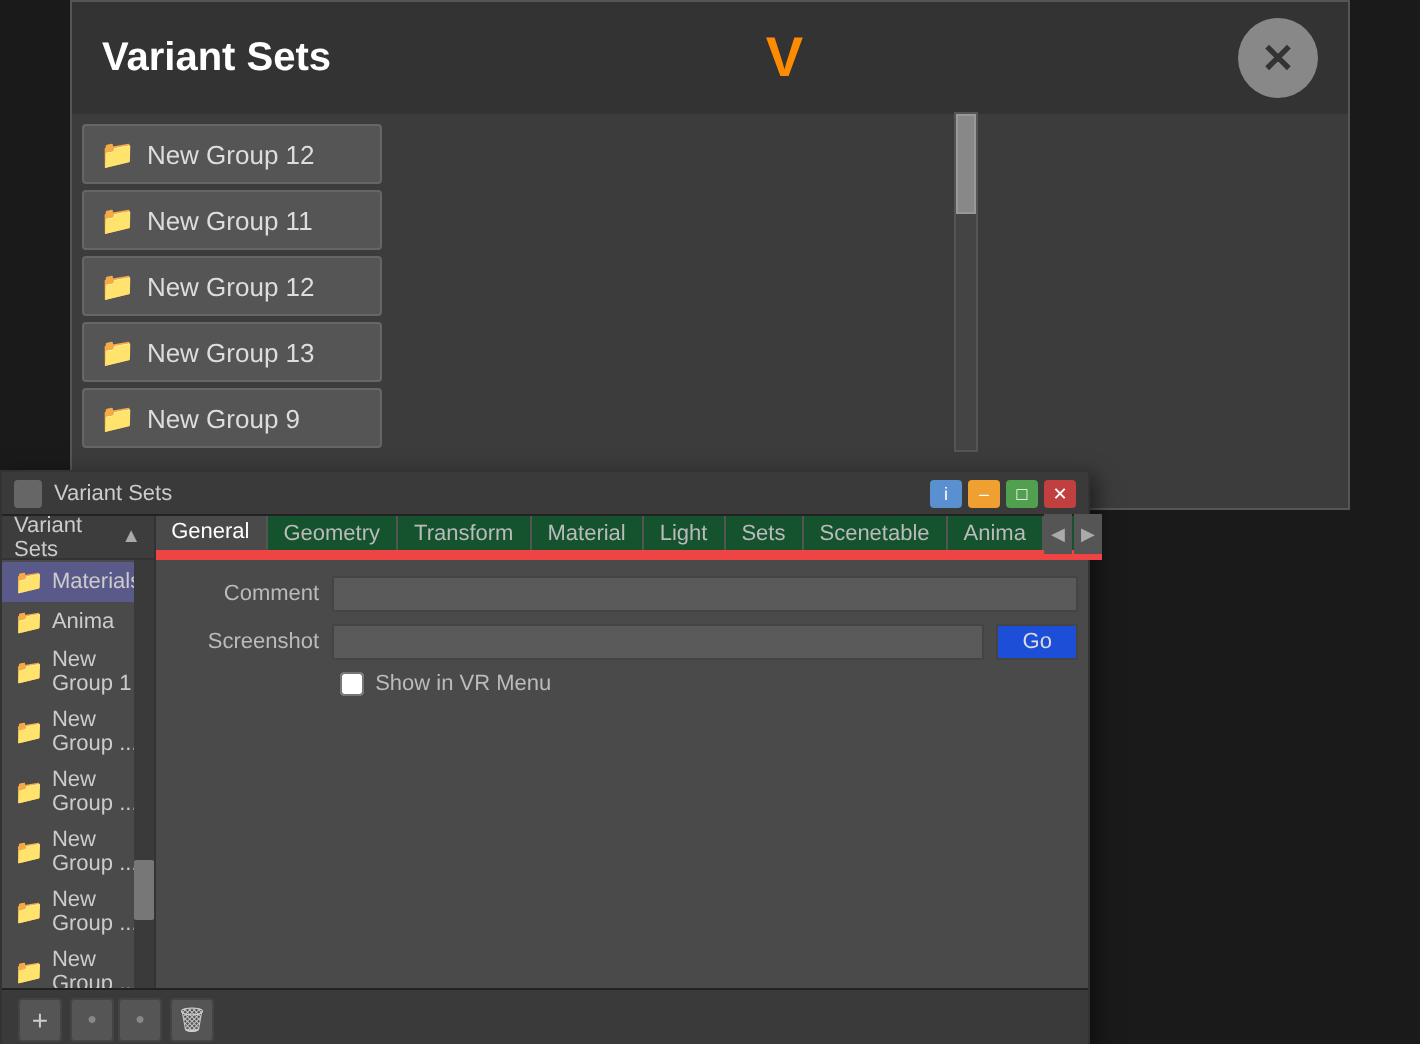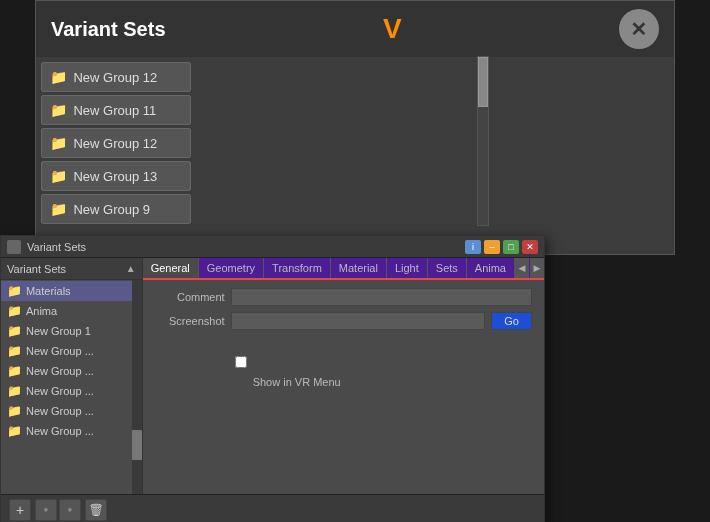--- a/index.html
+++ b/index.html
@@ -257,22 +257,22 @@
     
     .right-panel {
       flex: 1;
       display: flex;
       flex-direction: column;
     }
 
     .tabs-row {
       display: flex;
       align-items: center;
-      background: #4c1d95;
-      border-bottom: 2px solid #ef4444;
+      background: #14532d;
+      border-bottom: 5px solid #ef4444;
       height: 22px;
     }
 
     .tab {
       padding: 3px 8px;
       color: #bbb;
       font-size: 11px;
       cursor: pointer;
       border-right: 1px solid #555;
       height: 100%;
@@ -362,21 +362,20 @@
     .form-checkbox {
       width: 12px;
       height: 12px;
       background: #5a5a5a;
       border: 1px solid #444;
     }
 
     .checkbox-label {
       color: #bbb;
       font-size: 11px;
-      margin-top: 40px;
     }
 
     
     .bottom-toolbar {
       height: 30px;
       background: #3a3a3a;
       border-top: 1px solid #222;
       display: flex;
       align-items: center;
       padding: 0 8px;
@@ -507,20 +506,21 @@
     </div>
 
     <div class="right-panel">
       <div class="tabs-row">
       <div class="tab active">General</div>
           <div class="tab">Geometry</div>
           <div class="tab">Transform</div>
           <div class="tab">Material</div>
           <div class="tab">Light</div>
           <div class="tab">Sets</div>
+          <div class="tab">Scenetable</div>
           <div class="tab">Anima</div>
           <div class="tab-scroll-btn">
     <div class="tab-arrow">◀</div>
     <div class="tab-arrow">▶</div>
   </div>
         </div>
       <div class="tab-content">
         <div class="form-row">
           <span class="form-label">Comment</span>
           <input class="form-input" type="text" value="" style="">

